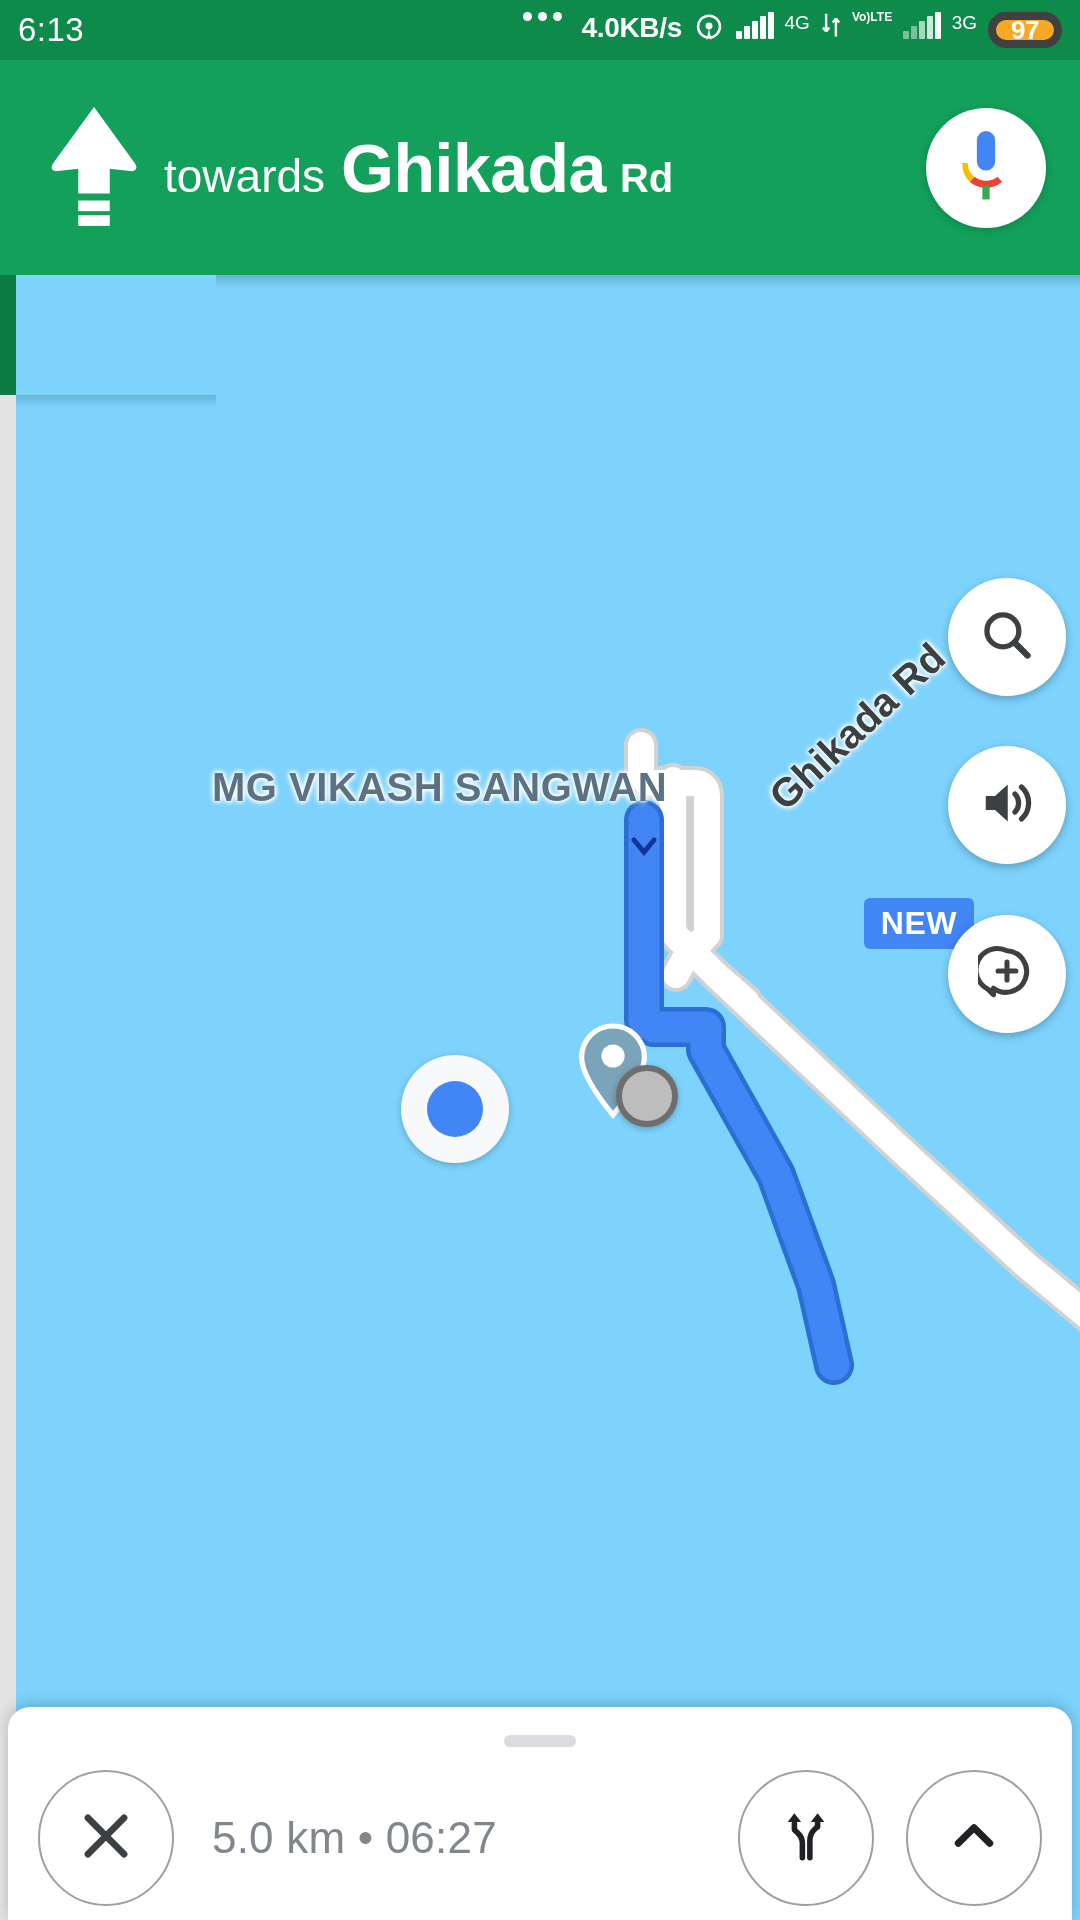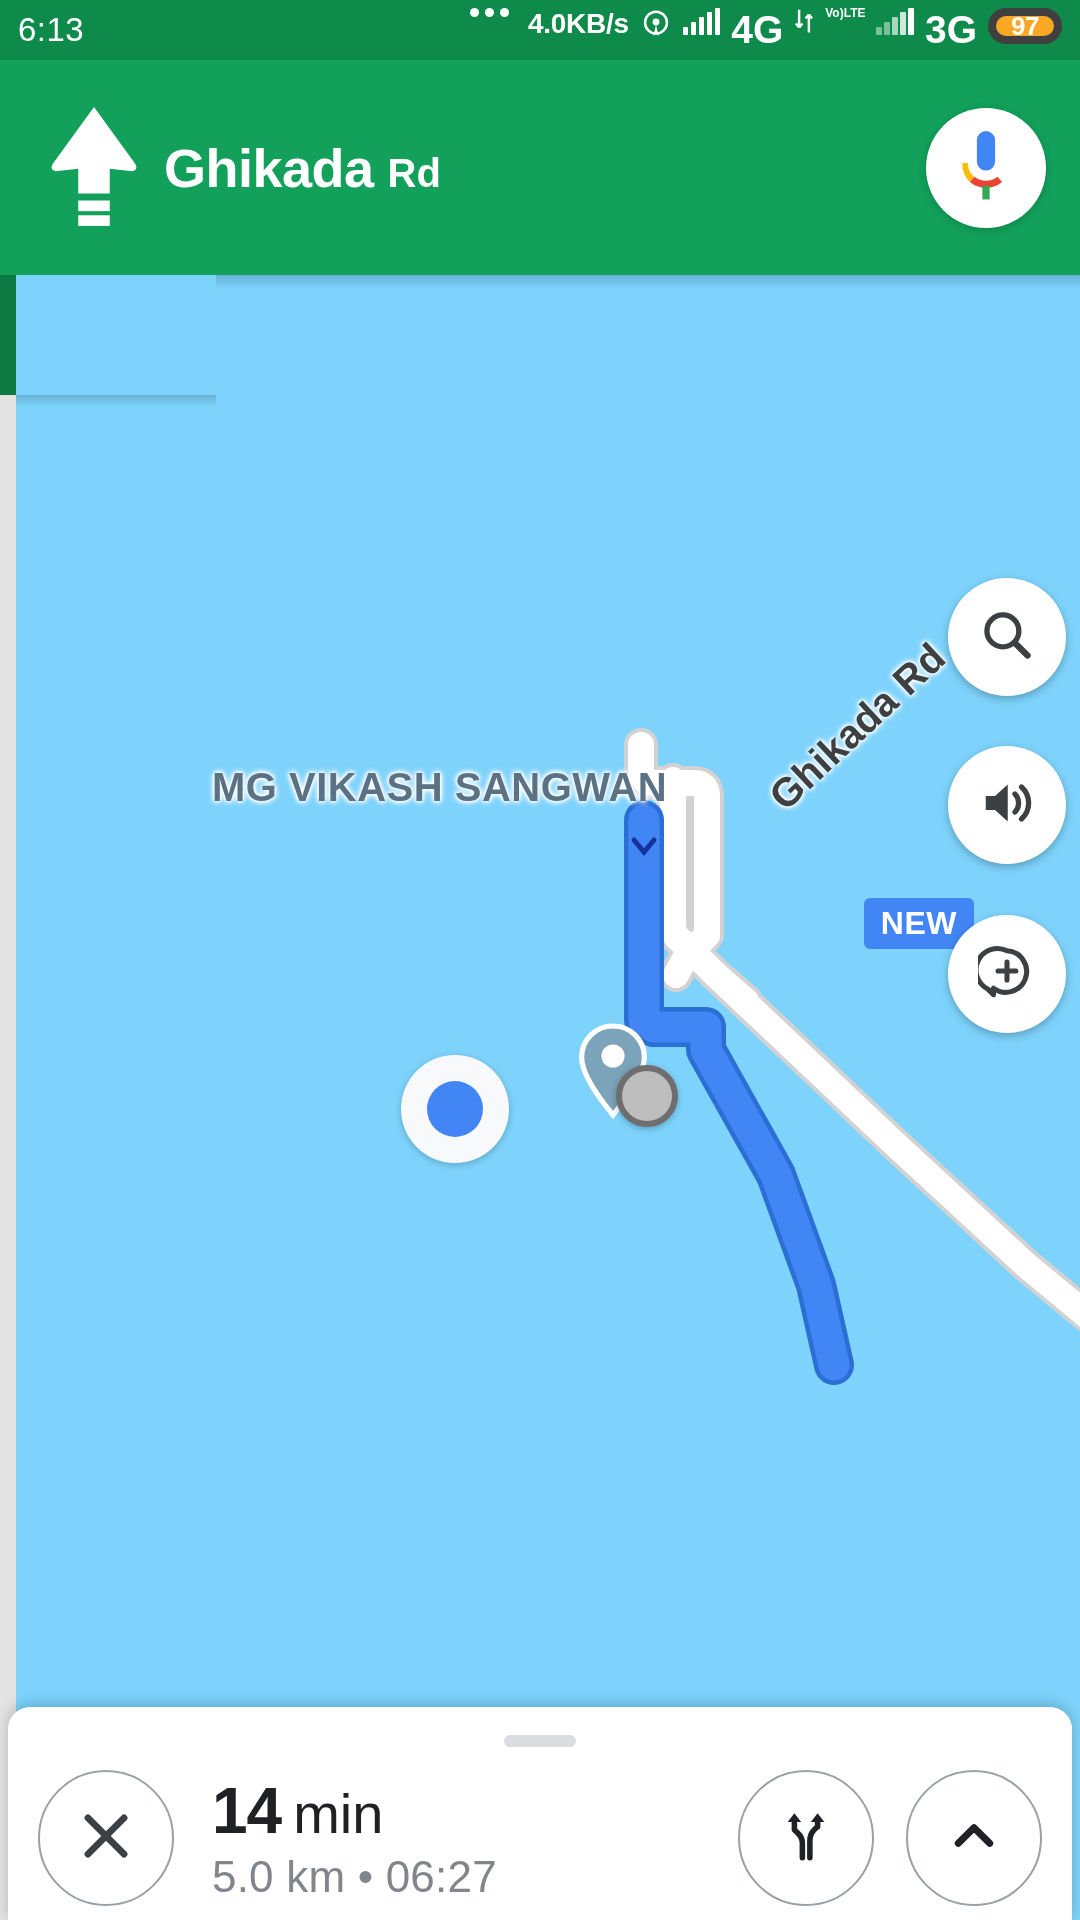--- a/index.html
+++ b/index.html
@@ -15,21 +15,21 @@
   .statusbar {
     position:absolute; top:0; left:0; width:1080px; height:60px;
     background:#0e8a4b; color:#fff; display:flex; align-items:center;
     padding:4px 18px;
   }
   .sb-time { font-size:33px; font-weight:400; letter-spacing:.5px; }
   .sb-right { margin-left:auto; display:flex; align-items:flex-start; gap:11px; }
   .sb-dots { display:flex; gap:6px; align-items:center; margin-right:8px; }
   .sb-dots i { width:9px; height:9px; border-radius:50%; background:#fff; display:block; }
   .sb-speed { font-size:28px; font-weight:bold; letter-spacing:-.3px; }
-  .sb-txt { font-size:39px; font-weight:bold; }
+  .sb-txt { font-size:19px; font-weight:normal; }
   .sb-volte { display:flex; flex-direction:row; align-items:center; line-height:.92;
               font-size:12px; font-weight:bold; }
   .bars { display:flex; align-items:flex-end; gap:2.5px; height:27px; }
   .bars i { width:5.5px; background:#fff; display:block; border-radius:1px; }
   .bars i:nth-child(1){height:8px;} .bars i:nth-child(2){height:13px;}
   .bars i:nth-child(3){height:18px;} .bars i:nth-child(4){height:23px;}
   .bars i:nth-child(5){height:27px;}
   .bars.dim i:nth-child(1),.bars.dim i:nth-child(2){opacity:.45;}
   .bars.dim i:nth-child(3){opacity:.65;} .bars.dim i:nth-child(4){opacity:.8;}
   .battery {
@@ -42,21 +42,21 @@
   .navheader {
     position:absolute; top:60px; left:0; width:1080px; height:215px;
     background:#12a05a; display:flex; align-items:center; padding:0 34px;
   }
   .maneuver { width:120px; display:flex; justify-content:center; align-items:center; }
   .nav-instruction {
     flex:1; color:#fff; margin-left:10px;
     display:flex; align-items:baseline; flex-wrap:wrap;
   }
   .ni-pre { font-size:46px; font-weight:400; margin-right:16px; }
-  .ni-main { font-size:54px; font-weight:bold; letter-spacing:-.5px; }
+  .ni-main { font-size:68px; font-weight:bold; letter-spacing:-.5px; }
   .ni-post { font-size:40px; font-weight:700; margin-left:14px; }
   .mic-btn {
     width:120px; height:120px; border-radius:50%; background:#fff;
     display:flex; align-items:center; justify-content:center; flex-shrink:0;
     box-shadow:0 2px 8px rgba(0,0,0,.18);
   }
 
   
   .then-banner {
     position:absolute; top:275px; left:0; width:200px; height:120px;
@@ -203,20 +203,21 @@
 
   <div class="navheader">
     <div class="maneuver">
       <svg width="100" height="130" viewBox="0 0 50 66">
         <path d="M25 2 L46 31 Q47.5 34 44.5 34.6 L33 33.4 L33 46 L17 46 L17 33.4 L5.5 34.6 Q2.5 34 4 31 Z" fill="#fff"></path>
         <rect x="17" y="49.5" width="16" height="5.4" fill="#fff"></rect>
         <rect x="17" y="57" width="16" height="5.4" fill="#fff"></rect>
       </svg>
     </div>
     <div class="nav-instruction">
+      <span class="ni-pre">towards</span>
       <span class="ni-main">Ghikada</span>
       <span class="ni-post">Rd</span>
     </div>
     <div class="mic-btn">
       <span>
         <svg width="62" height="76" viewBox="0 0 40 50">
           <rect x="14" y="2" width="12" height="26" rx="6" fill="#4285f4"></rect>
           <path d="M8 23 a12 12 0 0 0 4.2 9.1 L9.4 35.6 A16.6 16.6 0 0 1 4.4 23 Z" fill="#fbbc05"></path>
           <path d="M9.4 35.6 a16.6 16.6 0 0 0 21.2 0 l-3 -3.6 a12 12 0 0 1 -15.2 0 Z" fill="#ea4335"></path>
           <rect x="17.6" y="38" width="4.8" height="9" fill="#34a853"></rect>
@@ -314,24 +315,20 @@
       <div class="circ-btn">
         <span>
           <svg width="62" height="62" viewBox="0 0 24 24">
             <line x1="5" y1="5" x2="19" y2="19" stroke="#3c4043" stroke-width="2.6" stroke-linecap="round"></line>
             <line x1="19" y1="5" x2="5" y2="19" stroke="#3c4043" stroke-width="2.6" stroke-linecap="round"></line>
           </svg>
         </span>
       </div>
 
       <div class="eta">
-        <div class="eta-top">
-          <span class="eta-num">14</span>
-          <span class="eta-unit">min</span>
-        </div>
         <span class="eta-sub">5.0 km  •  06:27</span>
       </div>
 
       <div class="sheet-right">
         <div class="circ-btn">
           <span>
             <svg width="58" height="58" viewBox="0 0 24 24">
               <path d="M10.5 21 L10.5 15 Q10.5 12.5 8.6 10.8 L7.4 9.6" fill="none" stroke="#202124" stroke-width="2.3" stroke-linecap="round"></path>
               <path d="M7.2 9.2 L7.2 5.2" fill="none" stroke="#202124" stroke-width="2.3" stroke-linecap="round" stroke-dasharray="2.4 2.4"></path>
               <path d="M7.2 2.6 L4.4 6.2 L10 6.2 Z" fill="#202124"></path>

